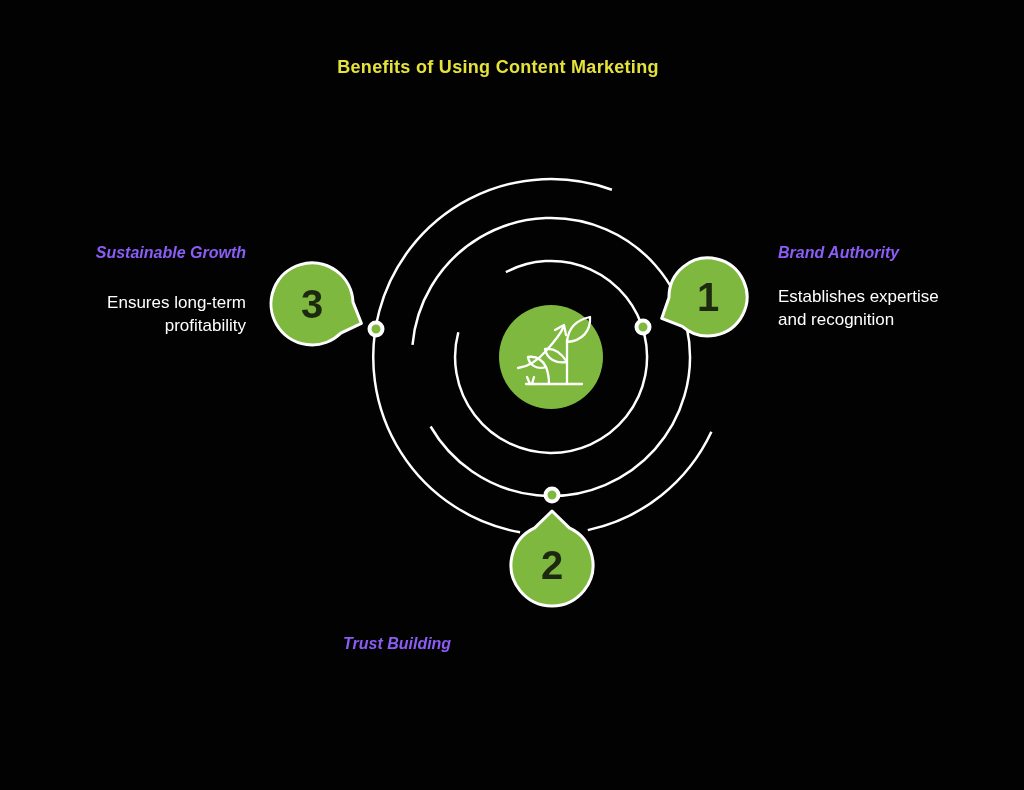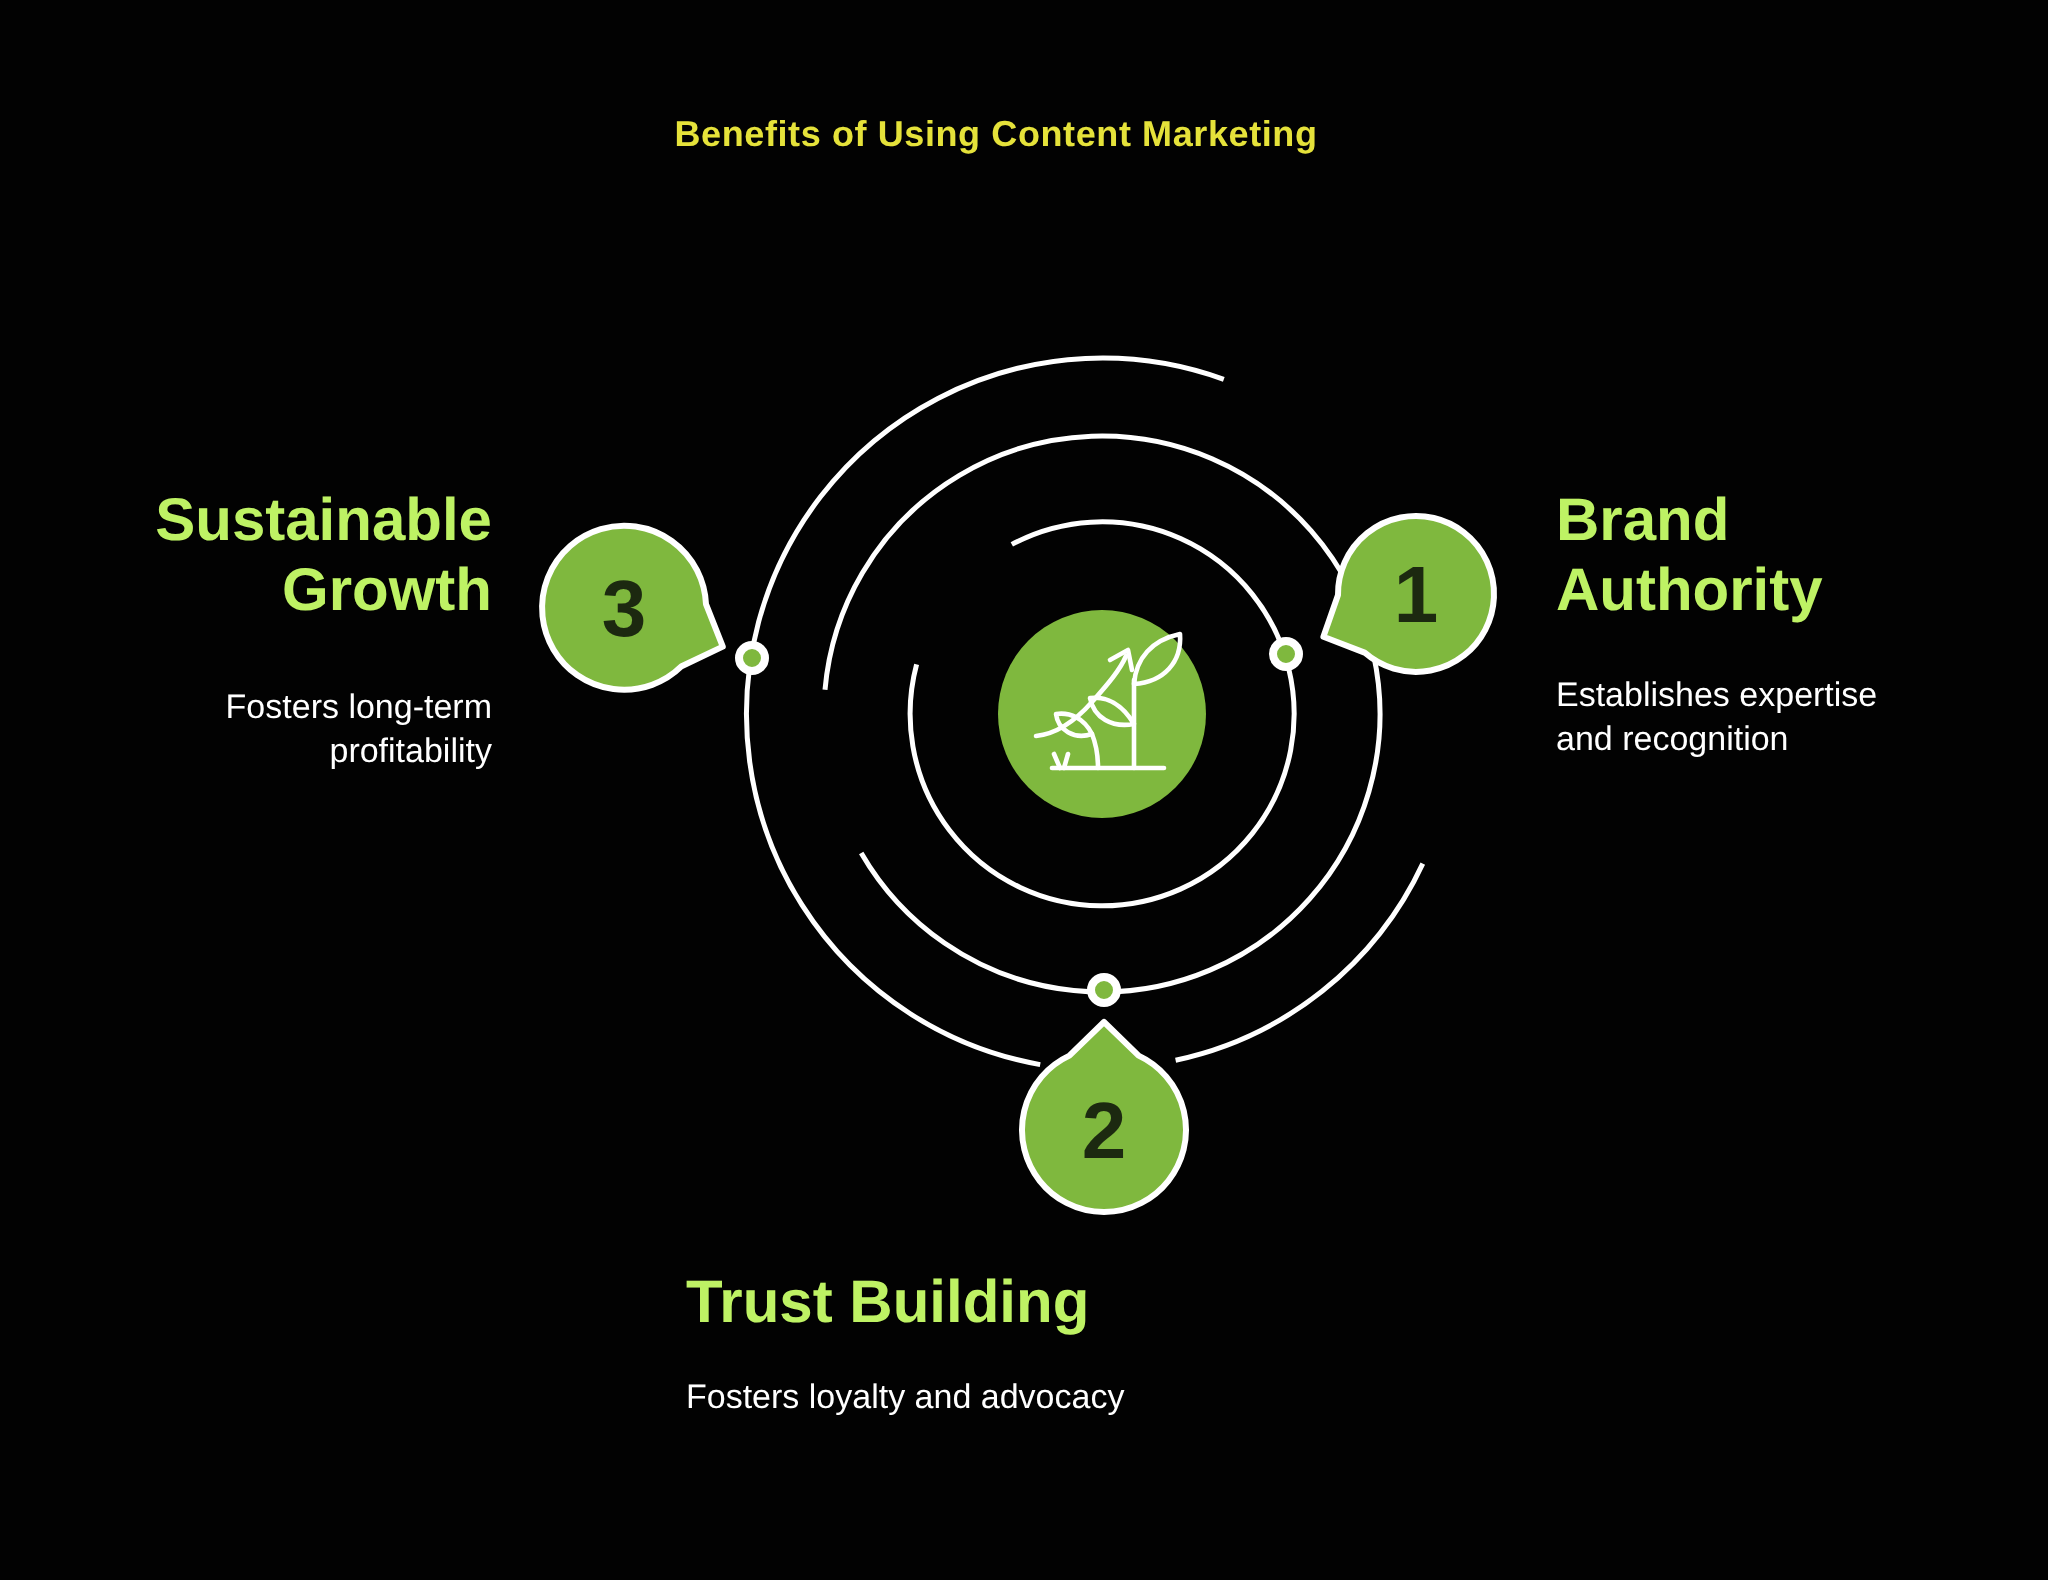--- a/index.html
+++ b/index.html
@@ -6,21 +6,21 @@
   .canvas{
     position:relative;width:1024px;height:790px;background:#020202;overflow:hidden;
     font-family:"Liberation Sans","DejaVu Sans",sans-serif;
   }
   .svg-layer{position:absolute;left:0;top:0;width:1024px;height:790px;}
   .page-title{
     position:absolute;top:57px;left:498px;transform:translateX(-50%);
     white-space:nowrap;color:#e5e23a;font-size:18px;font-weight:bold;letter-spacing:.3px;
   }
   .node-text{position:absolute;}
-  .node-text .n-title{color:#bef264;font-size:30px;font-weight:bold;line-height:1.15;}
+  .node-text .n-title{color:#8b5cf6;font-size:16px;font-weight:bold;line-height:1.15;font-style:italic;}
   .node-text .n-desc{color:#ffffff;font-size:17px;line-height:1.32;}
   .nt-left{right:778px;top:244px;width:230px;text-align:right;}
   .nt-left .n-desc{margin-top:30px;margin-left:58px;}
   .nt-right{left:778px;top:244px;width:200px;text-align:left;}
   .nt-right .n-desc{margin-top:24px;width:175px;}
   .nt-bottom{left:553px;top:635px;transform:translateX(-50%);width:420px;text-align:left;}
   .nt-bottom .n-desc{margin-top:18px;}
   .arc{fill:none;stroke:#ffffff;stroke-width:2.5;}
   .bubble{fill:#7fb83e;stroke:#ffffff;stroke-width:3;stroke-linejoin:round;}
   .dot{fill:#7fb83e;stroke:#ffffff;stroke-width:4;}
@@ -79,21 +79,20 @@
     </g>
   </svg>
 
   <div class="node-text nt-right">
     <div class="n-title">Brand Authority</div>
     <div class="n-desc">Establishes expertise and recognition</div>
   </div>
 
   <div class="node-text nt-left">
     <div class="n-title">Sustainable Growth</div>
-    <div class="n-desc">Fosters long-term profitability</div>
+    <div class="n-desc">Ensures long-term profitability</div>
   </div>
 
   <div class="node-text nt-bottom">
     <div class="n-title">Trust Building</div>
-    <div class="n-desc">Fosters loyalty and advocacy</div>
   </div>
 
 </div>
 
 </body></html>

